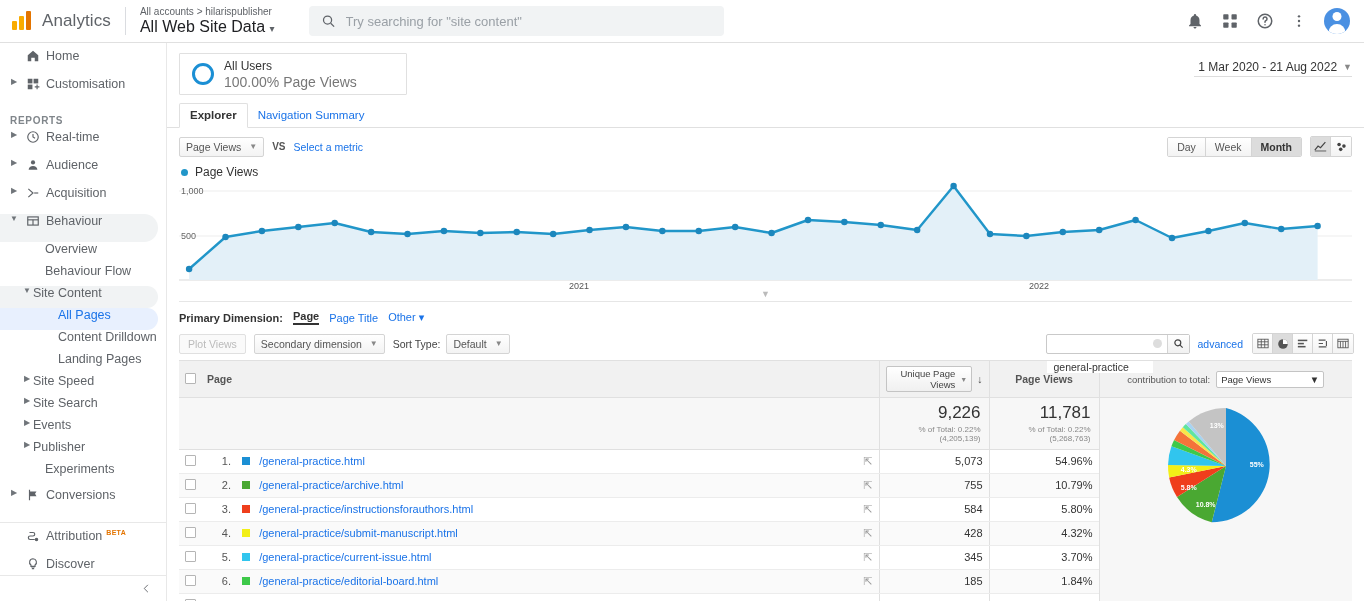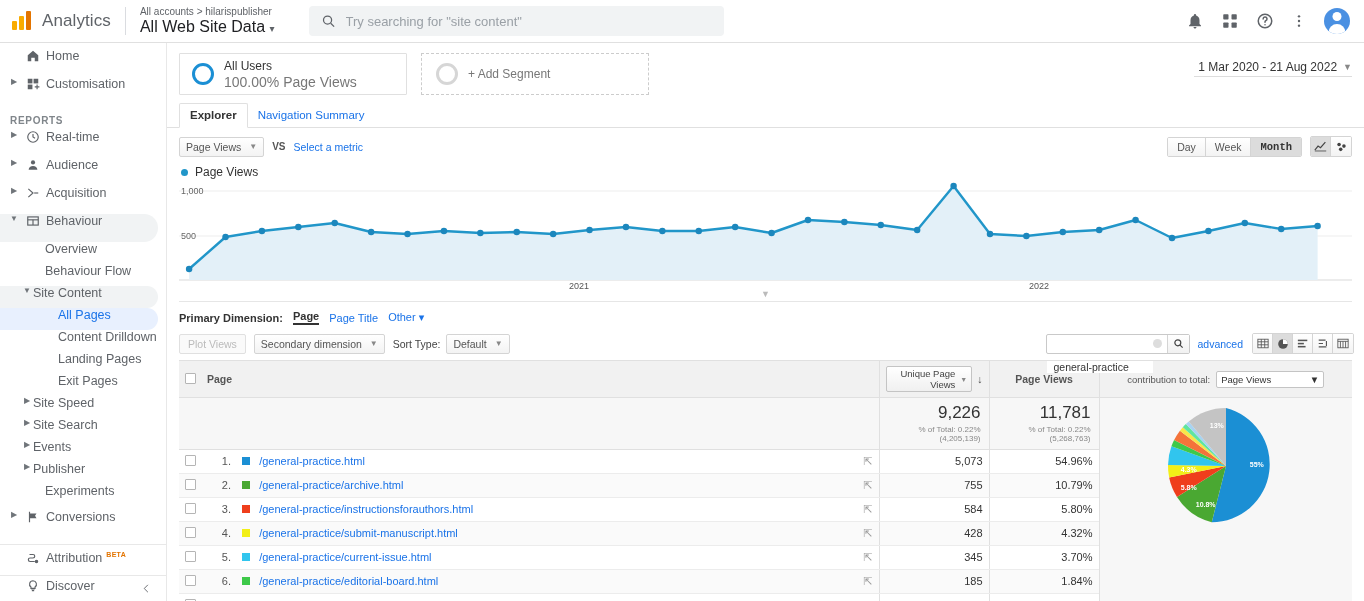--- a/index.html
+++ b/index.html
@@ -102,21 +102,21 @@
     border: 1px solid #d4d4d4; background: linear-gradient(#fff,#f3f3f3); border-radius: 2px;
     height: 20px; display: inline-flex; align-items: center; padding: 0 6px; font-size: 10.5px; color: #555;
   }
   .sel .caret { margin-left: 8px; color: #888; font-size: 8px; }
   .vs { font-size: 10px; font-weight: 700; color: #555; margin: 0 8px; }
   .lnk { color: #1a73e8; font-size: 10.5px; cursor: pointer; }
   .ctrl-right { margin-left: auto; display: flex; align-items: center; }
   .btn-group { display: flex; border: 1px solid #d4d4d4; border-radius: 2px; overflow: hidden; }
   .btn-group .gbtn { padding: 3px 9px; font-size: 10.5px; color: #555; background: linear-gradient(#fff,#f3f3f3);
                      border-right: 1px solid #d4d4d4; cursor: pointer; }
-  .btn-group .gbtn:last-child { border-right: none; font-family: Liberation Mono, monospace; }
+  .btn-group .gbtn:last-child { border-right: none; }
   .btn-group .gbtn.on { background: #dcdcdc; font-weight: 700; color:#333; }
   .icon-group { display: flex; border: 1px solid #d4d4d4; border-radius: 2px; overflow: hidden; margin-left: 8px; }
   .icon-group .ibtn { width: 20px; height: 19px; display:flex; align-items:center; justify-content:center;
                       background: linear-gradient(#fff,#f3f3f3); border-right: 1px solid #d4d4d4; cursor: pointer; }
   .icon-group .ibtn:last-child { border-right:none; }
   .icon-group .ibtn.on { background: #dcdcdc; }
 
   .legend { display:flex; align-items:center; padding: 8px 0 0 14px; font-size: 12px; color: #333; }
   .legend .dot { width: 7px; height: 7px; border-radius: 50%; background: #2196c9; margin-right: 7px; }
 
@@ -308,23 +308,20 @@
 
       <div class="nav-item nav-sub lvl4 active-blue">
           <span class="nav-label">All Pages</span>
         </div>
       <div class="nav-item nav-sub lvl4">
           <span class="nav-label">Content Drilldown</span>
         </div>
       <div class="nav-item nav-sub lvl4">
           <span class="nav-label">Landing Pages</span>
         </div>
-      <div class="nav-item nav-sub lvl4">
-          <span class="nav-label">Exit Pages</span>
-        </div>
 
       <div class="nav-item nav-sub" style="padding-left:33px;">
           <span class="nav-arrow">▶</span>
           <span class="nav-label">Site Speed</span>
         </div>
       <div class="nav-item nav-sub" style="padding-left:33px;">
           <span class="nav-arrow">▶</span>
           <span class="nav-label">Site Search</span>
         </div>
       <div class="nav-item nav-sub" style="padding-left:33px;">
@@ -382,24 +379,20 @@
 
     <div class="main">
 
       <div class="seg-row">
         <div class="seg-box">
           <div class="seg-ring"></div>
           <div>
             <div class="seg-title">All Users</div>
             <div class="seg-sub">100.00% Page Views</div>
           </div>
-        </div>
-        <div class="seg-add">
-          <div class="seg-ring grey"></div>
-          <span>+ Add Segment</span>
         </div>
         <div class="date-range">
           <span>1 Mar 2020 - 21 Aug 2022</span>
           <span class="caret">▼</span>
         </div>
       </div>
 
       <div class="tabs-row">
         <div class="tab active">Explorer</div>
         <div class="tab">Navigation Summary</div>

